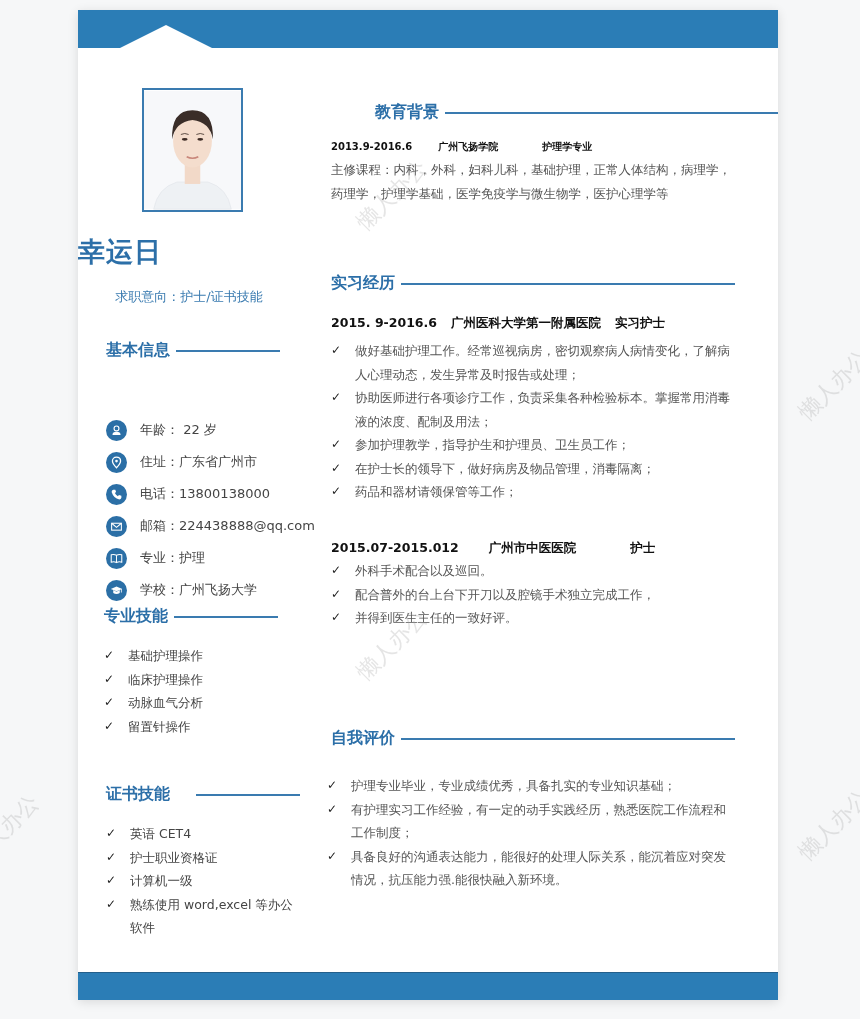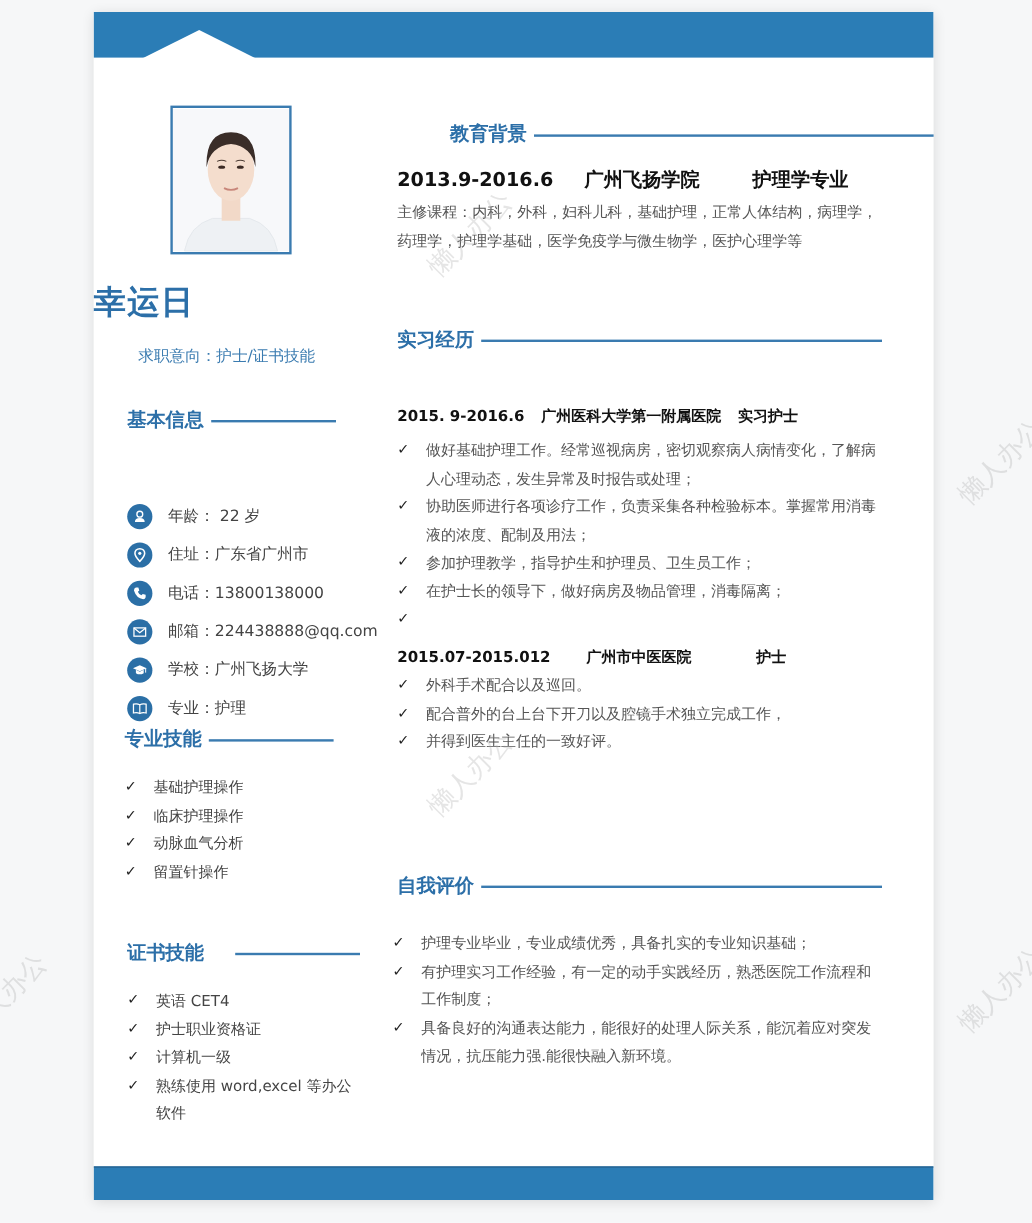--- a/index.html
+++ b/index.html
@@ -82,21 +82,21 @@
   .check-item {
     display: flex; font-size: 12.5px; color: #444; line-height: 23.5px;
   }
   .check-mark {
     width: 24px; flex: none; font-size: 12px; color: #222;
   }
 
   
   .right { position: absolute; left: 253px; }
   .edu-head {
-    font-size: 16px; font-weight: bold; color: #111;
+    font-size: 10px; font-weight: bold; color: #111;
     white-space: pre;
   }
   .edu-body {
     font-size: 12.5px; color: #555; line-height: 23.5px;
     width: 410px; margin-top: 4px;
   }
   .exp-head {
     font-size: 12.5px; font-weight: bold; color: #111; white-space: pre;
   }
   .r-check-item {
@@ -174,36 +174,36 @@
         <svg viewBox="0 0 16 16">
             <rect x="2" y="4" width="12" height="8.5" fill="none" stroke="#fff" stroke-width="1.3"></rect>
             <path d="M2 4 L8 9 L14 4" fill="none" stroke="#fff" stroke-width="1.3"></path>
           </svg>
       </span>
       <span>邮箱：224438888@qq.com</span>
     </div>
     <div class="info-item">
       <span class="info-icon">
         <svg viewBox="0 0 16 16">
+            <path d="M1.5 3.5 Q5 2.5 8 4 Q11 2.5 14.5 3.5 L14.5 12.5 Q11 11.5 8 13 Q5 11.5 1.5 12.5 Z" fill="none" stroke="#fff" stroke-width="1.3"></path>
+            <line x1="8" y1="4" x2="8" y2="13" stroke="#fff" stroke-width="1.2"></line>
+          </svg>
+      </span>
+      <span>专业：护理</span>
+    </div>
+    <div class="info-item">
+      <span class="info-icon">
+        <svg viewBox="0 0 16 16">
             <polygon points="1,6 8,3 15,6 8,9" fill="#fff"></polygon>
             <path d="M4 7.5 L4 11 Q8 13.5 12 11 L12 7.5 L8 9.5 Z" fill="#fff"></path>
             <line x1="14" y1="6" x2="14" y2="10.5" stroke="#fff" stroke-width="1"></line>
           </svg>
       </span>
       <span>学校：广州飞扬大学</span>
     </div>
-    <div class="info-item">
-      <span class="info-icon">
-        <svg viewBox="0 0 16 16">
-            <path d="M1.5 3.5 Q5 2.5 8 4 Q11 2.5 14.5 3.5 L14.5 12.5 Q11 11.5 8 13 Q5 11.5 1.5 12.5 Z" fill="none" stroke="#fff" stroke-width="1.3"></path>
-            <line x1="8" y1="4" x2="8" y2="13" stroke="#fff" stroke-width="1.2"></line>
-          </svg>
-      </span>
-      <span>专业：护理</span>
-    </div>
   </div>
 
   <div class="sec-title" style="left:26px; top:596px;">
     <span>专业技能</span>
     <span class="line" style="width:104px;"></span>
   </div>
   <div class="check-list" style="left:26px; top:634px; width:180px;">
     <div class="check-item">
         <span class="check-mark">✓</span>
         <span>基础护理操作</span>
@@ -251,41 +251,42 @@
   </div>
   <div class="right" style="top:130px;">
     <div class="edu-head"><span>2013.9-2016.6</span><span style="display:inline-block;width:26px;"></span><span>广州飞扬学院</span><span style="display:inline-block;width:44px;"></span><span>护理学专业</span></div>
     <div class="edu-body">主修课程：内科，外科，妇科儿科，基础护理，正常人体结构，病理学，药理学，护理学基础，医学免疫学与微生物学，医护心理学等</div>
   </div>
 
   <div class="sec-title" style="left:253px; top:263px;">
     <span>实习经历</span>
     <span class="line" style="width:334px;"></span>
   </div>
-  <div class="right" style="top:305px;margin-top:24px;">
+  <div class="right" style="top:305px;">
     <div class="exp-head"><span>2015. 9-2016.6</span><span style="display:inline-block;width:14px;"></span><span>广州医科大学第一附属医院</span><span style="display:inline-block;width:14px;"></span><span>实习护士</span></div>
     <div style="margin-top:7px;">
       <div class="r-check-item">
           <span class="check-mark">✓</span>
           <span>做好基础护理工作。经常巡视病房，密切观察病人病情变化，了解病人心理动态，发生异常及时报告或处理；</span>
         </div>
       <div class="r-check-item">
           <span class="check-mark">✓</span>
           <span>协助医师进行各项诊疗工作，负责采集各种检验标本。掌握常用消毒液的浓度、配制及用法；</span>
         </div>
       <div class="r-check-item">
           <span class="check-mark">✓</span>
           <span>参加护理教学，指导护生和护理员、卫生员工作；</span>
         </div>
       <div class="r-check-item">
           <span class="check-mark">✓</span>
           <span>在护士长的领导下，做好病房及物品管理，消毒隔离；</span>
         </div>
       <div class="r-check-item">
           <span class="check-mark">✓</span>
+          <span>药品和器材请领保管等工作；</span>
         </div>
     </div>
   </div>
 
   <div class="right" style="top:530px;">
     <div class="exp-head"><span>2015.07-2015.012</span><span style="display:inline-block;width:30px;"></span><span>广州市中医医院</span><span style="display:inline-block;width:54px;"></span><span>护士</span></div>
     <div style="margin-top:2px;">
       <div class="r-check-item">
           <span class="check-mark">✓</span>
           <span>外科手术配合以及巡回。</span>

